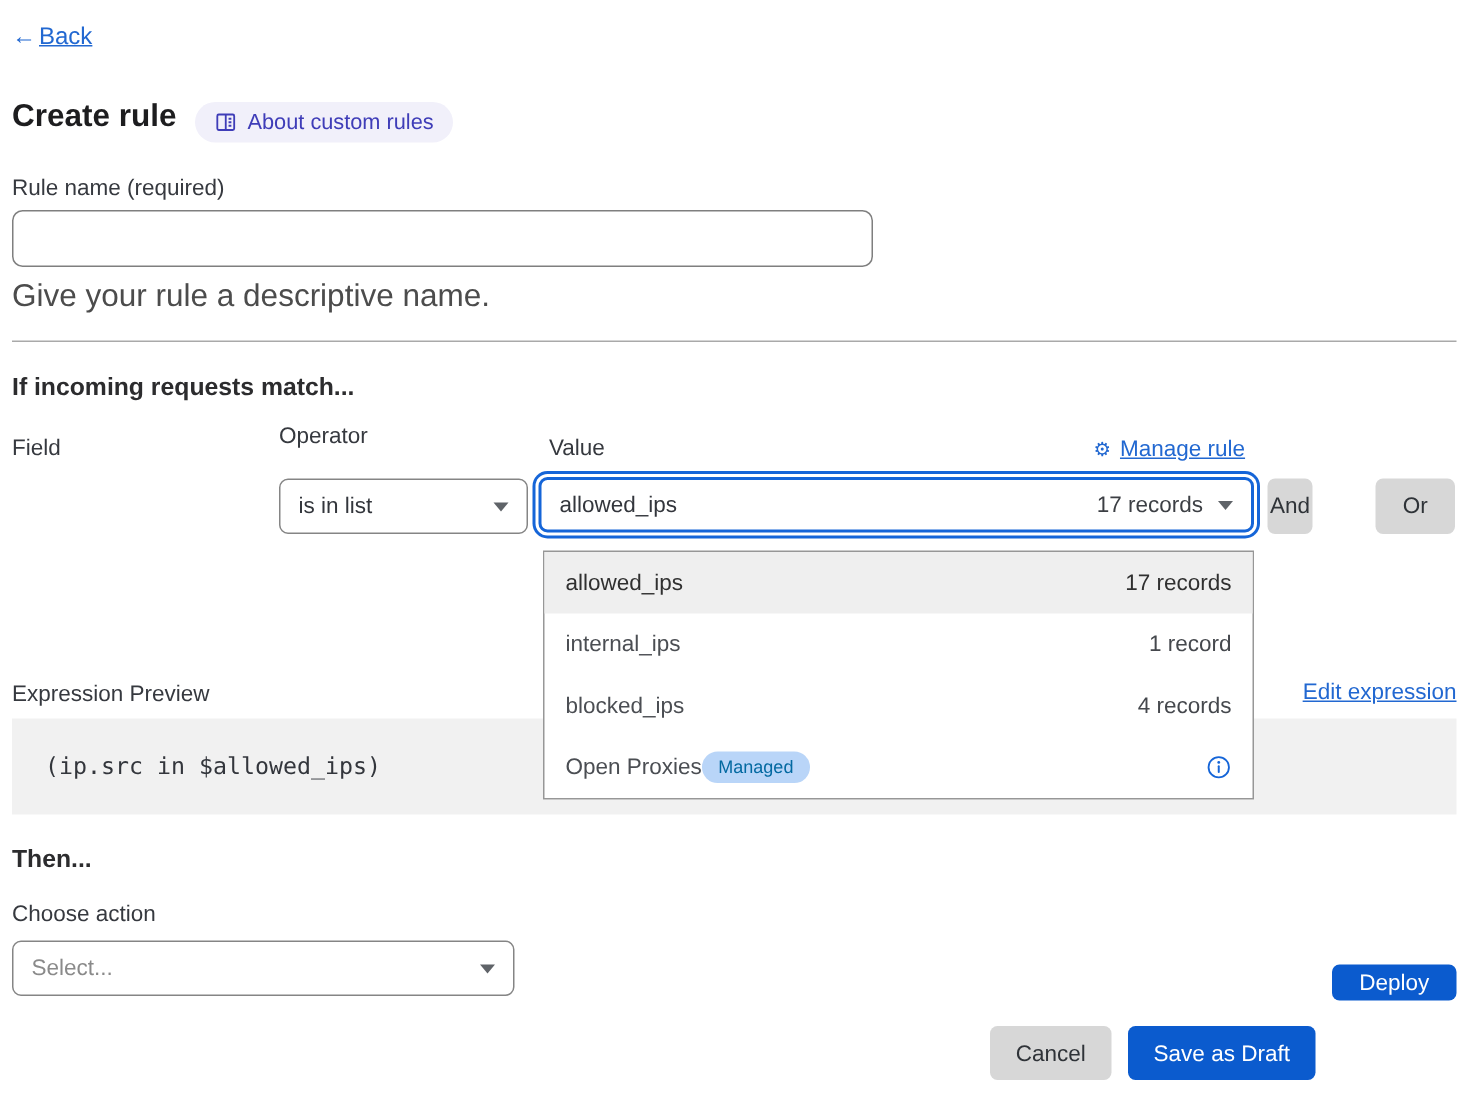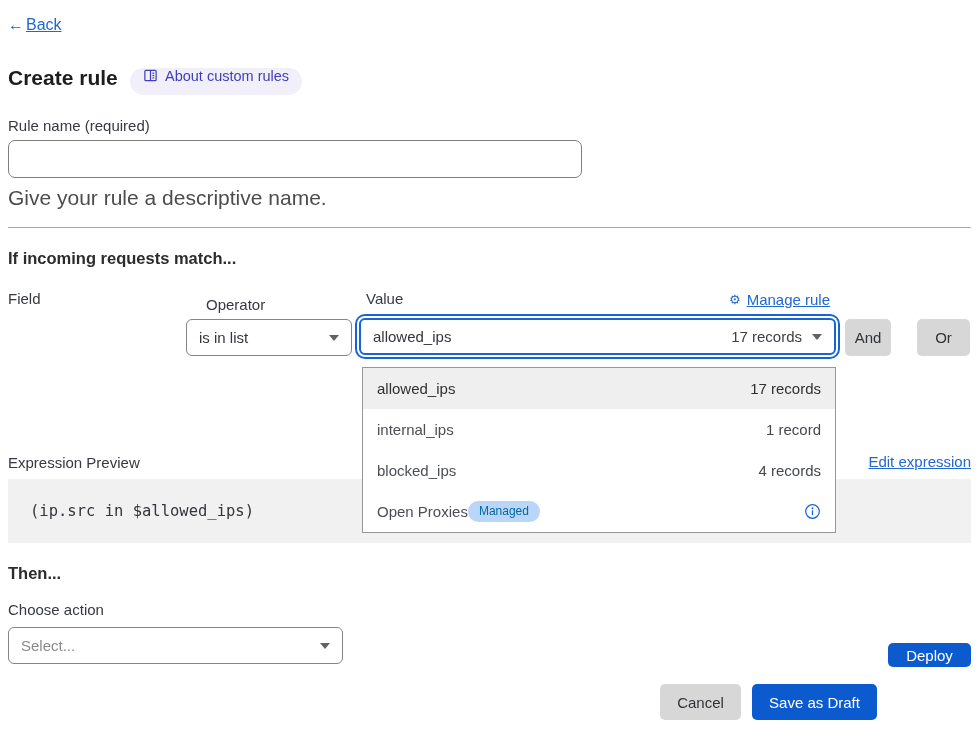--- a/index.html
+++ b/index.html
@@ -9,37 +9,37 @@
 
   .abs{position:absolute;}
 
   
   .link{color:#2268d1;text-decoration:none;cursor:pointer;font-size:15px;}
   .link .u{text-decoration:underline;}
   .back{left:8px;top:16px;font-size:16px;display:flex;align-items:center;gap:2px;}
 
   
   .title{left:8px;top:66px;font-size:21px;font-weight:700;color:#1d1d1f;}
-  .badge-about{left:130px;top:68px;height:27px;display:flex;align-items:flex-start;gap:7px;
+  .badge-about{left:130px;top:68px;height:27px;display:flex;align-items:center;gap:7px;
     background:#f1f0fa;border-radius:14px;padding:0 13px;color:#3f3db8;font-size:14.5px;cursor:pointer;}
 
   
   .lbl{font-size:15px;color:#36393f;}
   .rule-label{left:8px;top:117px;}
   .rule-input{left:8px;top:140px;width:550px;height:36px;border:1px solid #7f7f7f;border-radius:7px;
     font-size:15px;padding:0 11px;outline:none;font-family:inherit;color:#33363c;}
   .helper{left:8px;top:186px;font-size:21px;color:#4c4c4c;}
 
   .divider{left:8px;top:227px;width:963px;height:0;border-top:1px solid #a9a9a9;}
 
   .section-h{font-size:16.5px;font-weight:700;color:#2c2c2e;}
   .match-h{left:8px;top:249px;}
 
   .col-lbl-field{left:8px;top:290px;}
-  .col-lbl-op{left:186px;top:296px;margin-left:20px;}
+  .col-lbl-op{left:186px;top:282px;}
   .col-lbl-val{left:366px;top:290px;}
   .manage{top:291px;left:729px;display:flex;align-items:center;gap:6px;font-size:15px;}
   .gear{font-size:13px;color:#2268d1;line-height:1;}
 
   
   .select{background:#fff;border:1px solid #858585;border-radius:6px;height:37px;
     display:flex;align-items:center;justify-content:space-between;padding:0 12px;font-size:15px;
     color:#33363c;cursor:pointer;box-sizing:border-box;}
   .sel-field{left:8px;top:319px;width:167px;}
   .sel-op{left:186px;top:319px;width:166px;}
@@ -51,21 +51,21 @@
   .sel-value{left:359px;top:318px;width:477px;height:37px;background:#fff;
     border:2px solid #1565d8;border-radius:6px;box-shadow:0 0 0 2px #fff,0 0 0 4px #1565d8;
     display:flex;align-items:center;justify-content:space-between;padding:0 12px;
     font-size:15px;box-sizing:border-box;cursor:pointer;}
   .sel-value .meta{color:#3c3f44;display:flex;align-items:center;}
 
   .btn{border:none;border-radius:5px;font-size:15px;font-family:inherit;cursor:pointer;
     display:flex;align-items:center;justify-content:center;box-sizing:border-box;}
   .btn-gray{background:#d7d7d7;color:#2f3338;}
   .btn-blue{background:#0b5bce;color:#fff;}
-  .btn-and{left:845px;top:319px;width:46px;height:37px;}
+  .btn-and{left:845px;top:319px;width:30px;height:37px;}
   .btn-or{left:917px;top:319px;width:53px;height:37px;}
 
   
   .panel{left:362px;top:367px;width:474px;background:#fff;border:1px solid #979797;
     z-index:20;box-sizing:border-box;}
   .row{height:41px;display:flex;align-items:center;justify-content:space-between;
     padding:0 14px;font-size:15px;color:#4b4e53;cursor:pointer;}
   .row.hl{background:#efefef;color:#303030;}
   .row .meta{color:#45484d;}
   .row.hl .meta{color:#303030;}

